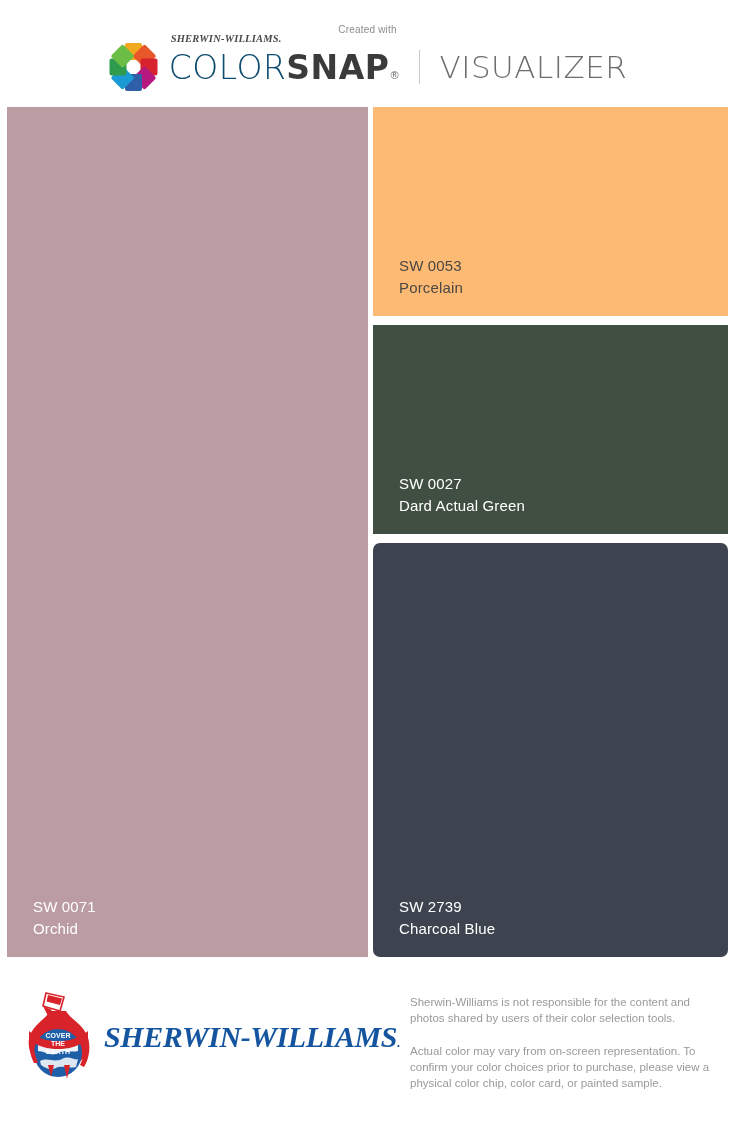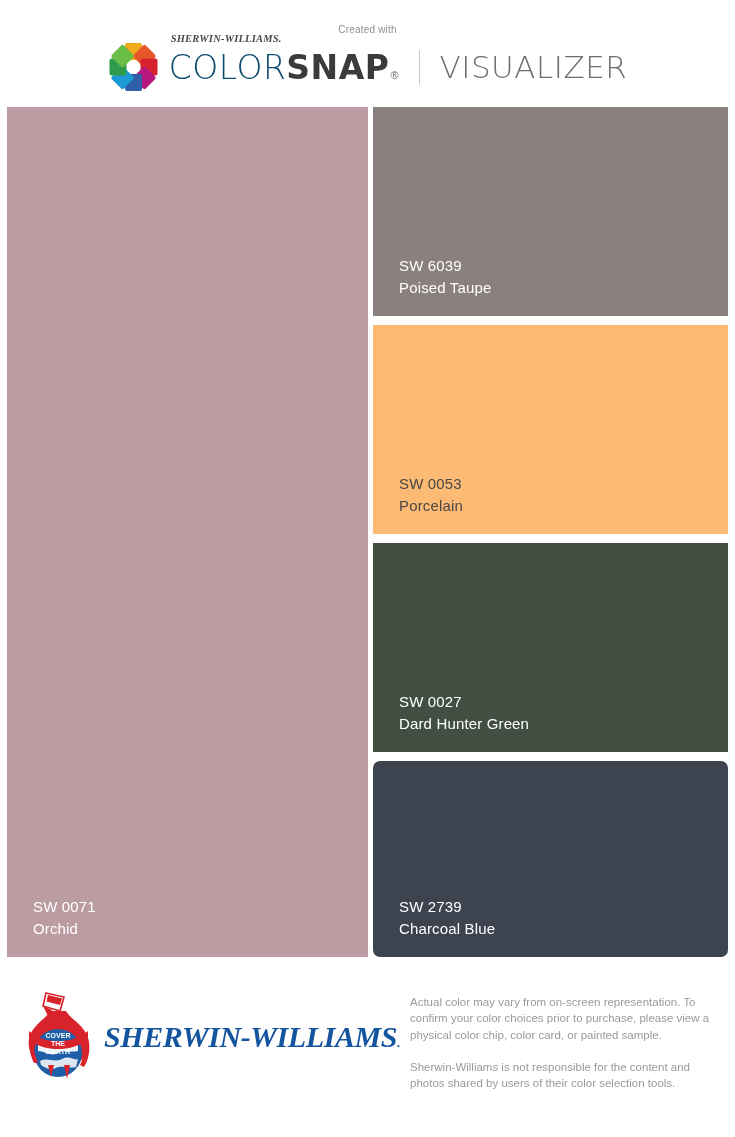--- a/index.html
+++ b/index.html
@@ -246,38 +246,32 @@
     <div class="swatch sw-orchid light-text" style="background:#bc9ca3">
       <div class="swatch-label">
         <span class="swatch-code">SW 0071</span>
         <span class="swatch-name">Orchid</span>
       </div>
     </div>
   </div>
 
   <div class="col-right">
 
-    <div class="swatch sw-taupe light-text" style="background:#8a807d">
-      <div class="swatch-label">
-        <span class="swatch-code">SW 6039</span>
-        <span class="swatch-name">Poised Taupe</span>
-      </div>
-    </div>
 
     <div class="swatch sw-porcelain dark-text" style="background:#fdba74">
       <div class="swatch-label">
         <span class="swatch-code">SW 0053</span>
         <span class="swatch-name">Porcelain</span>
       </div>
     </div>
 
     <div class="swatch sw-green light-text" style="background:#414f42">
       <div class="swatch-label">
         <span class="swatch-code">SW 0027</span>
-        <span class="swatch-name">Dard Hunter Green</span>
+        <span class="swatch-name">Dard Actual Green</span>
       </div>
     </div>
 
     <div class="swatch sw-blue light-text" style="background:#3d4450">
       <div class="swatch-label">
         <span class="swatch-code">SW 2739</span>
         <span class="swatch-name">Charcoal Blue</span>
       </div>
     </div>
 
@@ -312,16 +306,16 @@
         <text x="34" y="47" font-family="Liberation Sans, sans-serif" font-size="7" font-weight="bold" fill="#ffffff" text-anchor="middle">COVER</text>
         <text x="34" y="55" font-family="Liberation Sans, sans-serif" font-size="7" font-weight="bold" fill="#ffffff" text-anchor="middle">THE</text>
         <text x="34" y="63" font-family="Liberation Sans, sans-serif" font-size="7" font-weight="bold" fill="#ffffff" text-anchor="middle">EARTH</text>
       </svg>
     </span>
 
     <span class="sw-wordmark"><span>SHERWIN-WILLIAMS</span><span class="reg">.</span></span>
   </div>
 
   <div class="disclaimer">
+    <p>Sherwin-Williams is not responsible for the content and photos shared by users of their color selection tools.</p>
     <p>Actual color may vary from on-screen representation. To confirm your color choices prior to purchase, please view a physical color chip, color card, or painted sample.</p>
-    <p>Sherwin-Williams is not responsible for the content and photos shared by users of their color selection tools.</p>
   </div>
 </div>
 
 </body></html>

